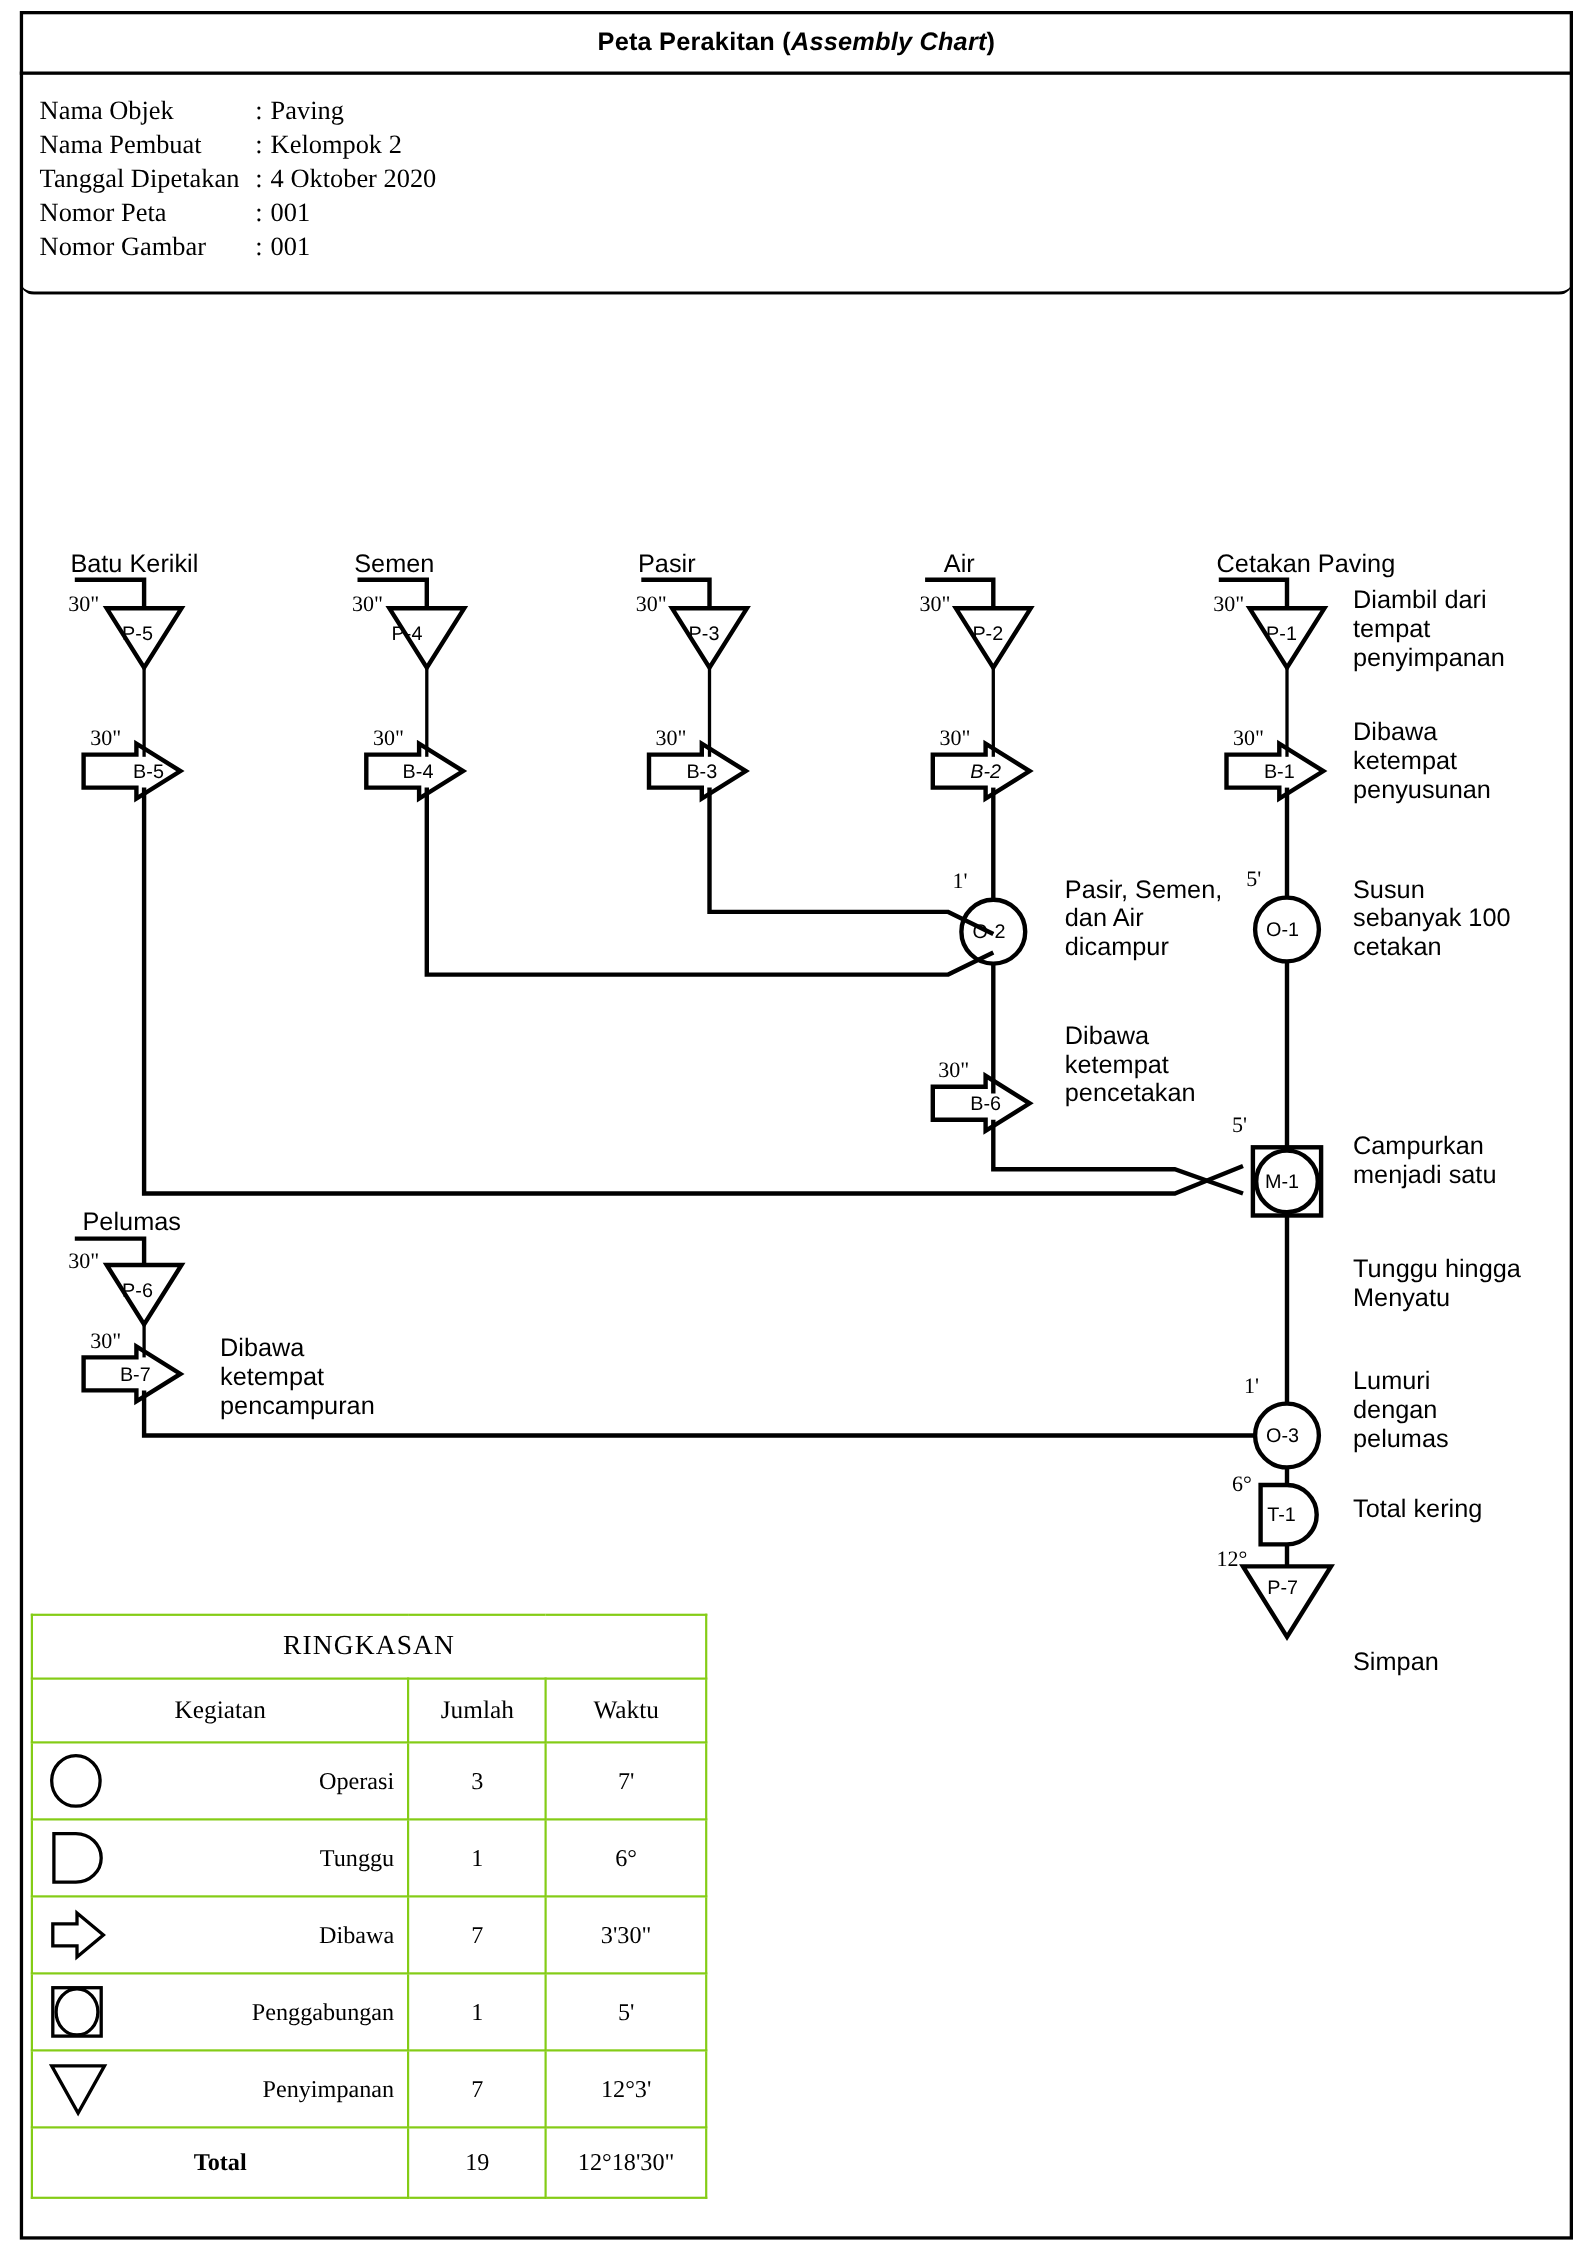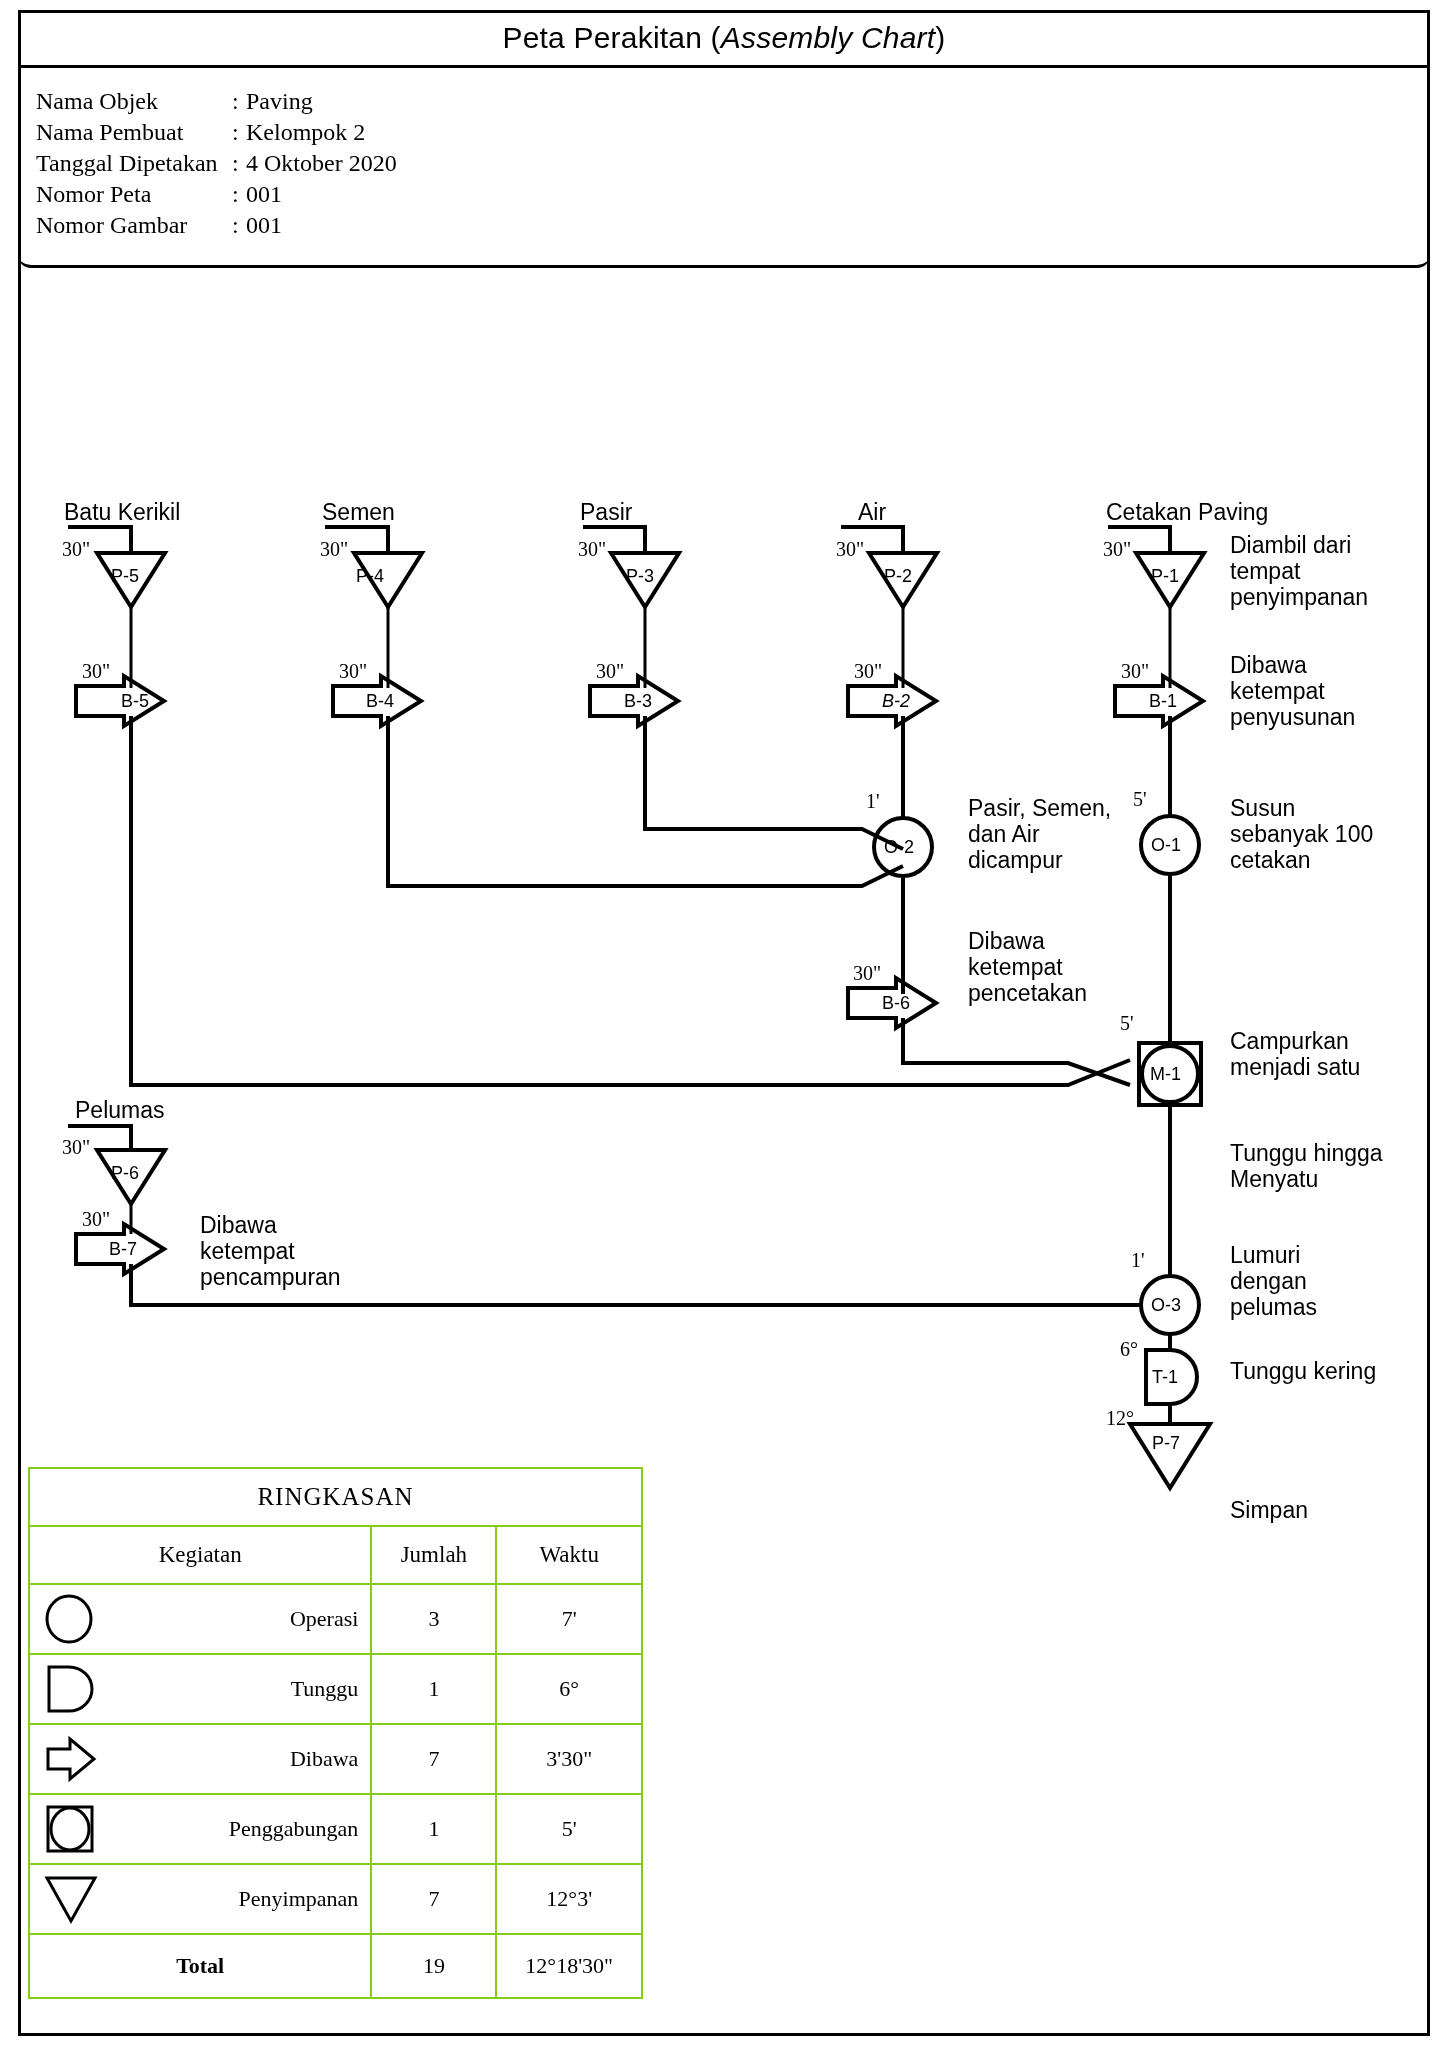--- a/index.html
+++ b/index.html
@@ -29,22 +29,22 @@
   
   .title-band{
     position:absolute;
     left:18px; top:10px;
     width:1412px; height:58px;
     border-bottom:3px solid #000;
     box-sizing:border-box;
     display:flex; align-items:center; justify-content:center;
   }
   .title-text{
-    font-size:30px;
-    font-weight:normal;
+    font-size:23px;
+    font-weight:bold;
     letter-spacing:.2px;
     white-space:nowrap;
   }
   .title-text .ital{ font-style:italic; }
 
   
   .info-band{
     position:absolute;
     left:18px; top:68px;
     width:1412px; height:200px;
@@ -331,21 +331,21 @@
   <div class="desc" style="left:1230px;top:1028px;">Campurkan
 menjadi satu</div>
   <div class="desc" style="left:200px; top:1212px;">Dibawa
 ketempat
 pencampuran</div>
   <div class="desc" style="left:1230px;top:1140px;">Tunggu hingga
 Menyatu</div>
   <div class="desc" style="left:1230px;top:1242px;">Lumuri
 dengan
 pelumas</div>
-  <div class="desc" style="left:1230px;top:1358px;">Tunggu kering</div>
+  <div class="desc" style="left:1230px;top:1358px;">Total kering</div>
   <div class="desc" style="left:1230px;top:1467px;margin-top:30px;">Simpan</div>
 
   <table class="summary">
     <tbody>
         <tr>
       <td class="sum-title" colspan="3">RINGKASAN</td>
     </tr>
     <tr class="sum-head">
       <td>Kegiatan</td>
       <td>Jumlah</td>

